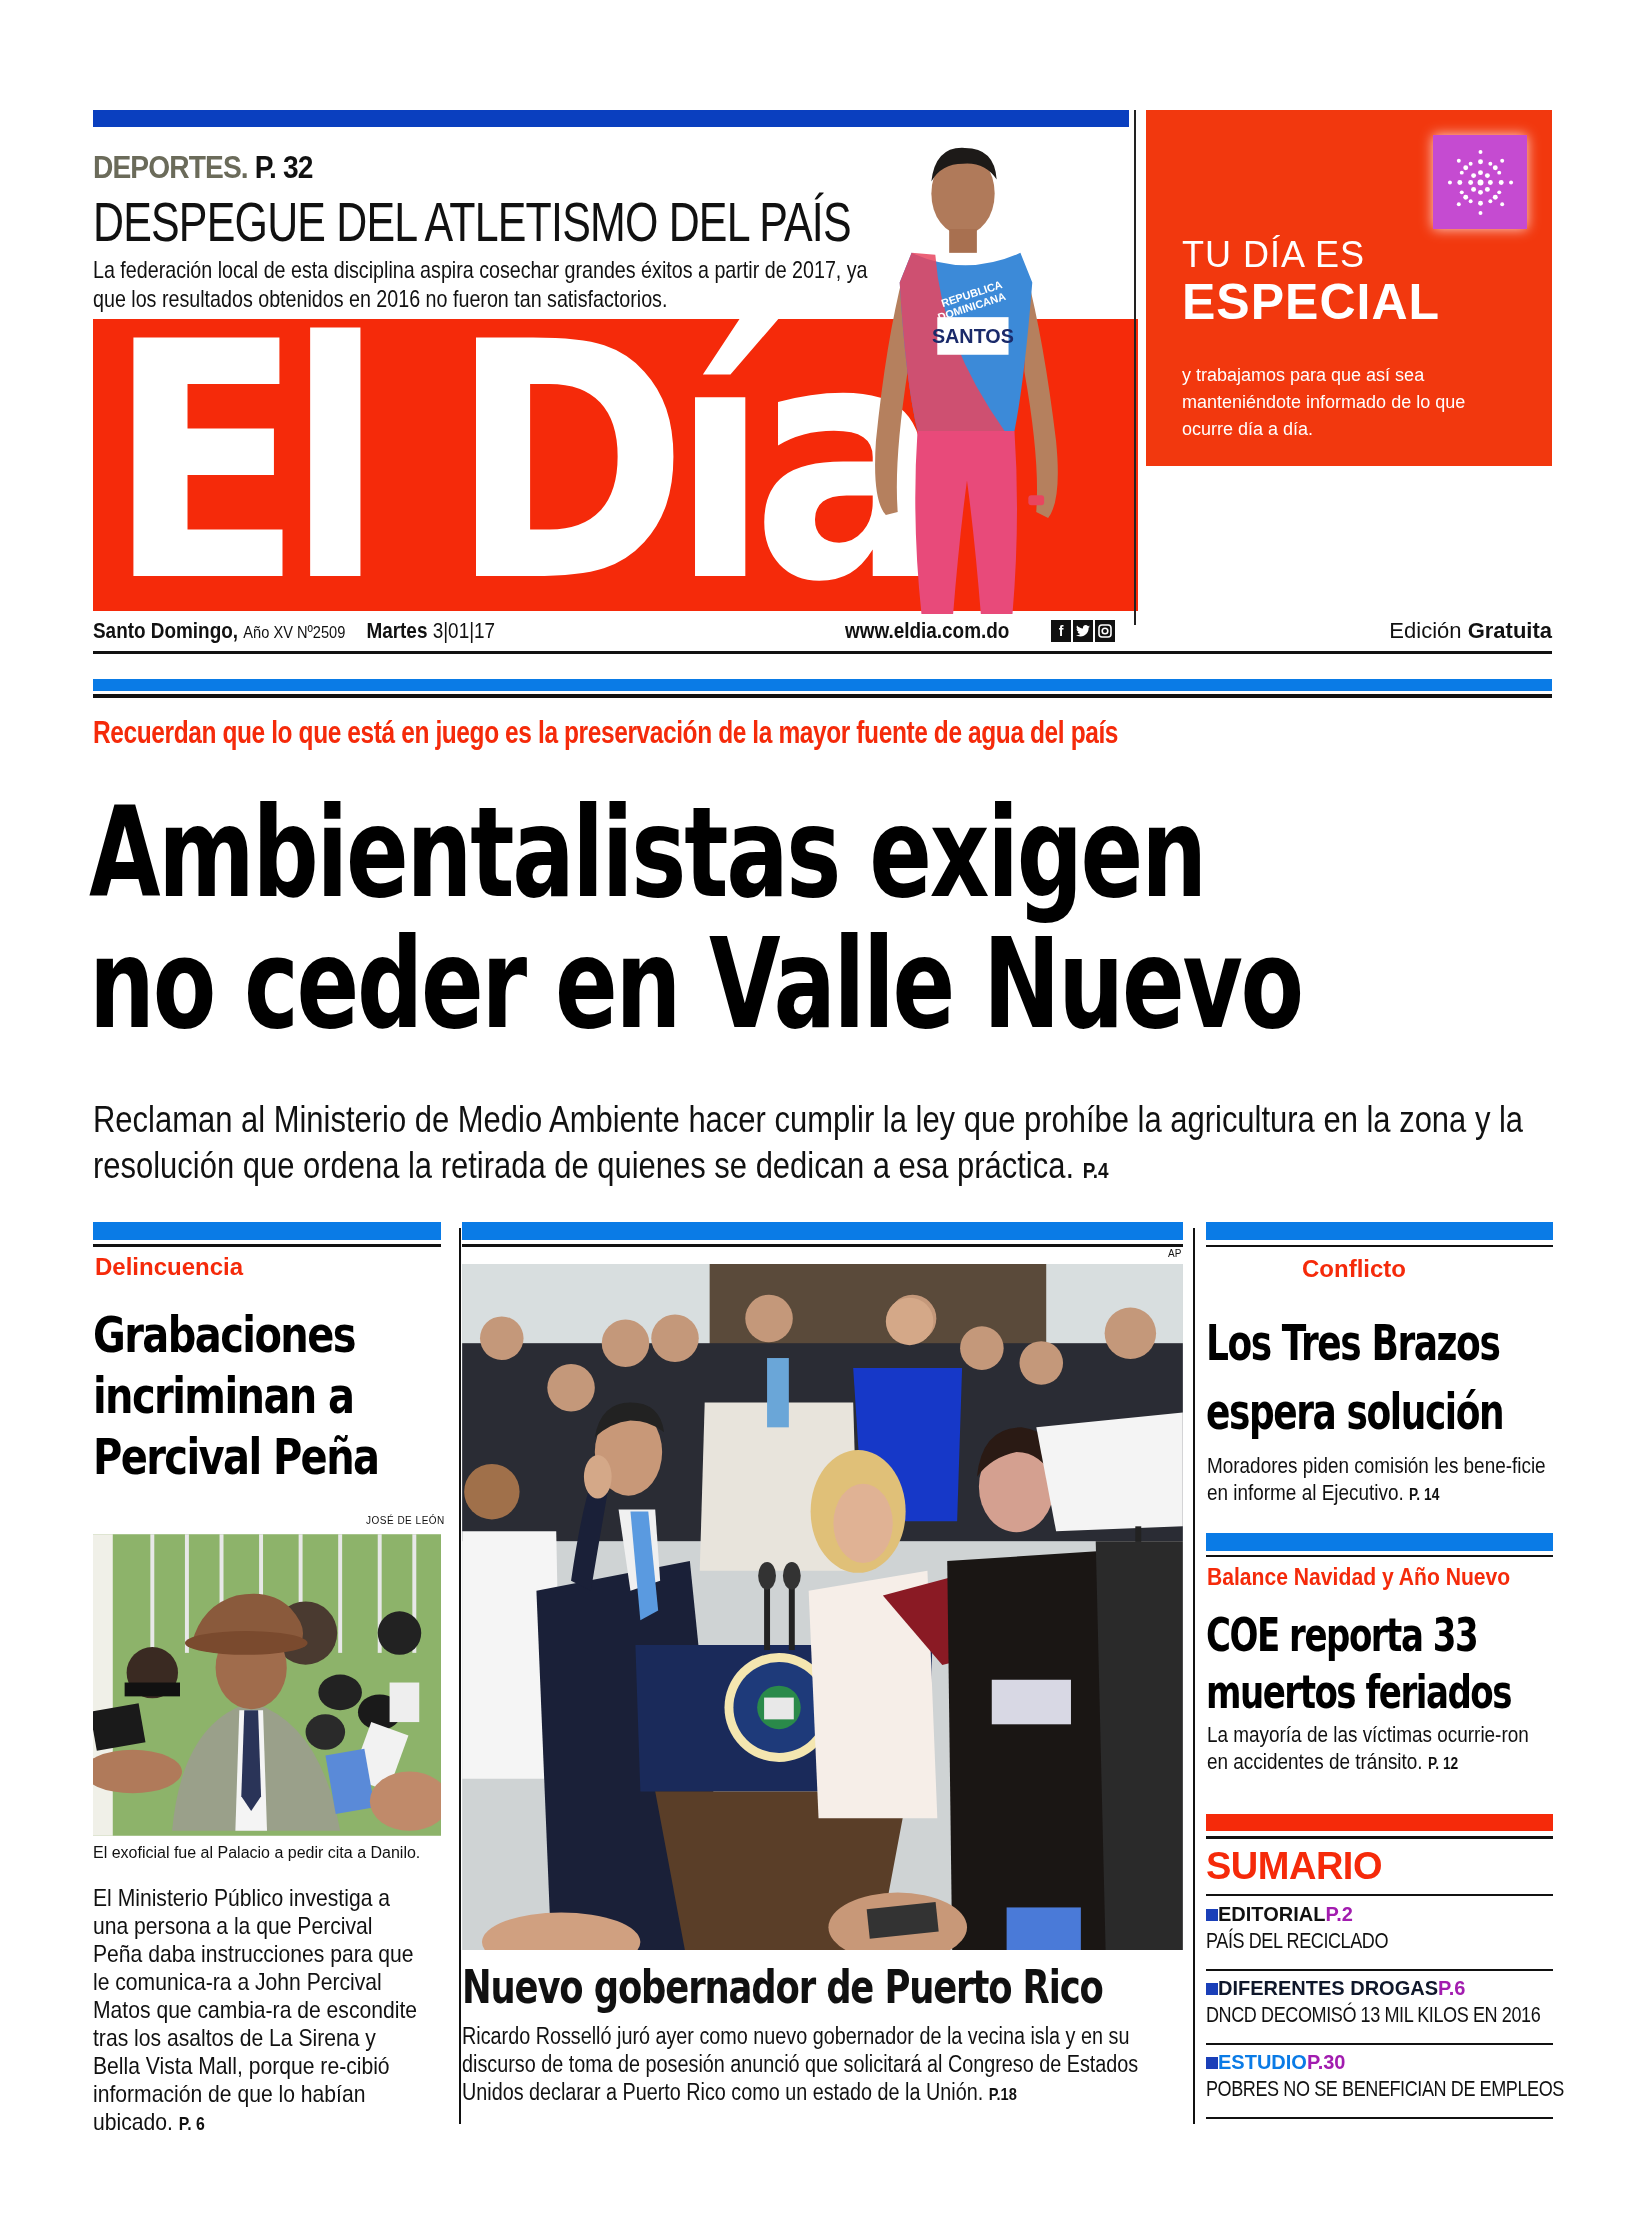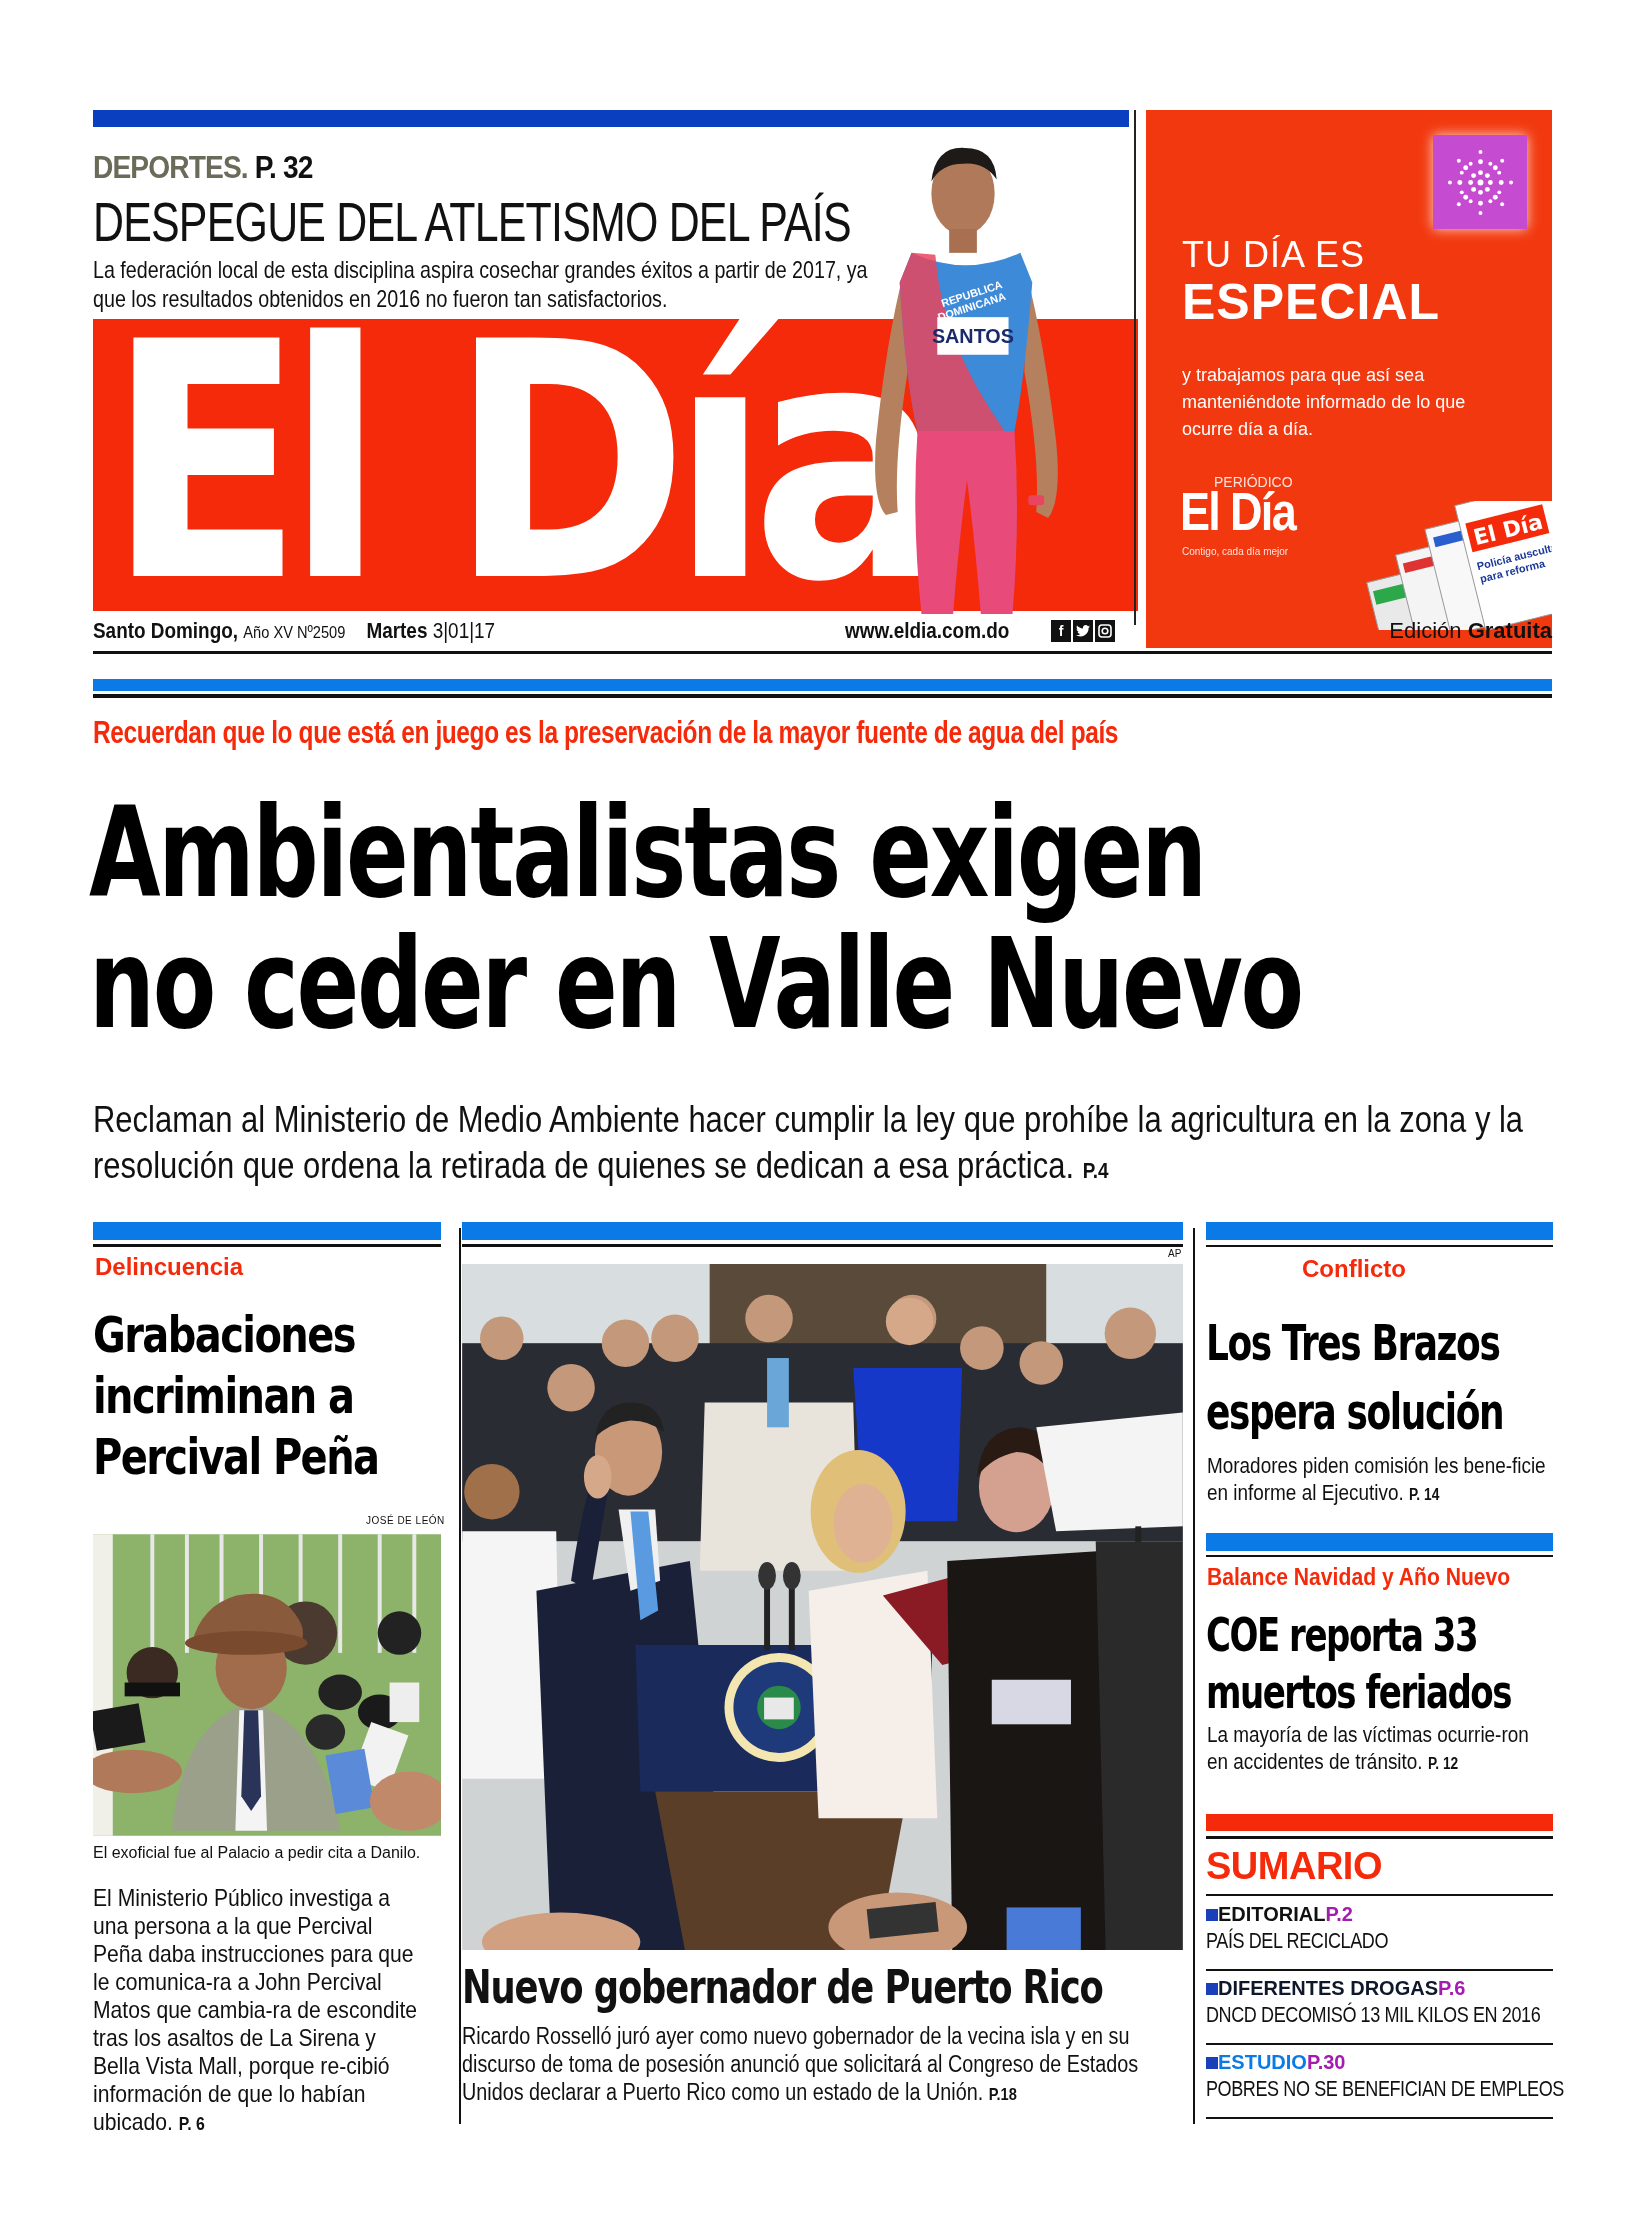--- a/index.html
+++ b/index.html
@@ -17,21 +17,21 @@
   #sports-dek { left: 93px; top: 255px; width: 990px; font-size: 24px; line-height: 29px; transform: scaleX(0.82); transform-origin: left; color: #111; }
 
   #masthead { left: 93px; top: 319px; width: 1045px; height: 292px; background: #f52a0a; overflow: hidden; }
   #logo { position: absolute; left: 14px; top: -20px; font-size: 327px; font-weight: 900; color: #fff; letter-spacing: -20px; transform: scaleX(0.88); transform-origin: left; font-family: "DejaVu Sans", sans-serif; line-height: 327px; }
 
   #athlete { left: 846px; top: 144px; width: 238px; height: 470px; }
 
   #vdivider { left: 1134px; top: 110px; width: 2px; height: 515px; background: #222; }
 
   
-  #ad { left: 1146px; top: 110px; width: 406px; height: 538px; background: #f2380e; overflow: hidden; }
+  #ad { left: 1146px; top: 110px; width: 406px; height: 356px; background: #f2380e; overflow: hidden; }
   #ad-icon { position: absolute; left: 287px; top: 25px; width: 94px; height: 94px; background: #c54bd1; box-shadow: 0 0 12px rgba(255,255,255,0.8); display: flex; align-items: center; justify-content: center; }
   #ad-title1 { position: absolute; left: 36px; top: 124px; color: #fff; font-size: 36px; letter-spacing: 1px; }
   #ad-title2 { position: absolute; left: 36px; top: 163px; color: #fff; font-size: 50px; font-weight: 700; letter-spacing: 1px; }
   #ad-body { position: absolute; left: 36px; top: 252px; width: 297px; color: #fff; font-size: 18px; line-height: 27px; }
   #ad-kicker { position: absolute; left: 20px; top: 364px; color: #fff; font-size: 14px; opacity: 0.85; margin-left: 48px; }
   #ad-logo { position: absolute; left: 34px; top: 371px; color: #fff; font-size: 53px; font-weight: 900; letter-spacing: -2px; transform: scaleX(0.85); transform-origin: left; }
   #ad-tagline { position: absolute; left: 36px; top: 436px; color: #fff; font-size: 10px; opacity: 0.85; }
   #ad-papers { position: absolute; left: 213px; top: 391px; width: 208px; height: 129px; }
 
   

